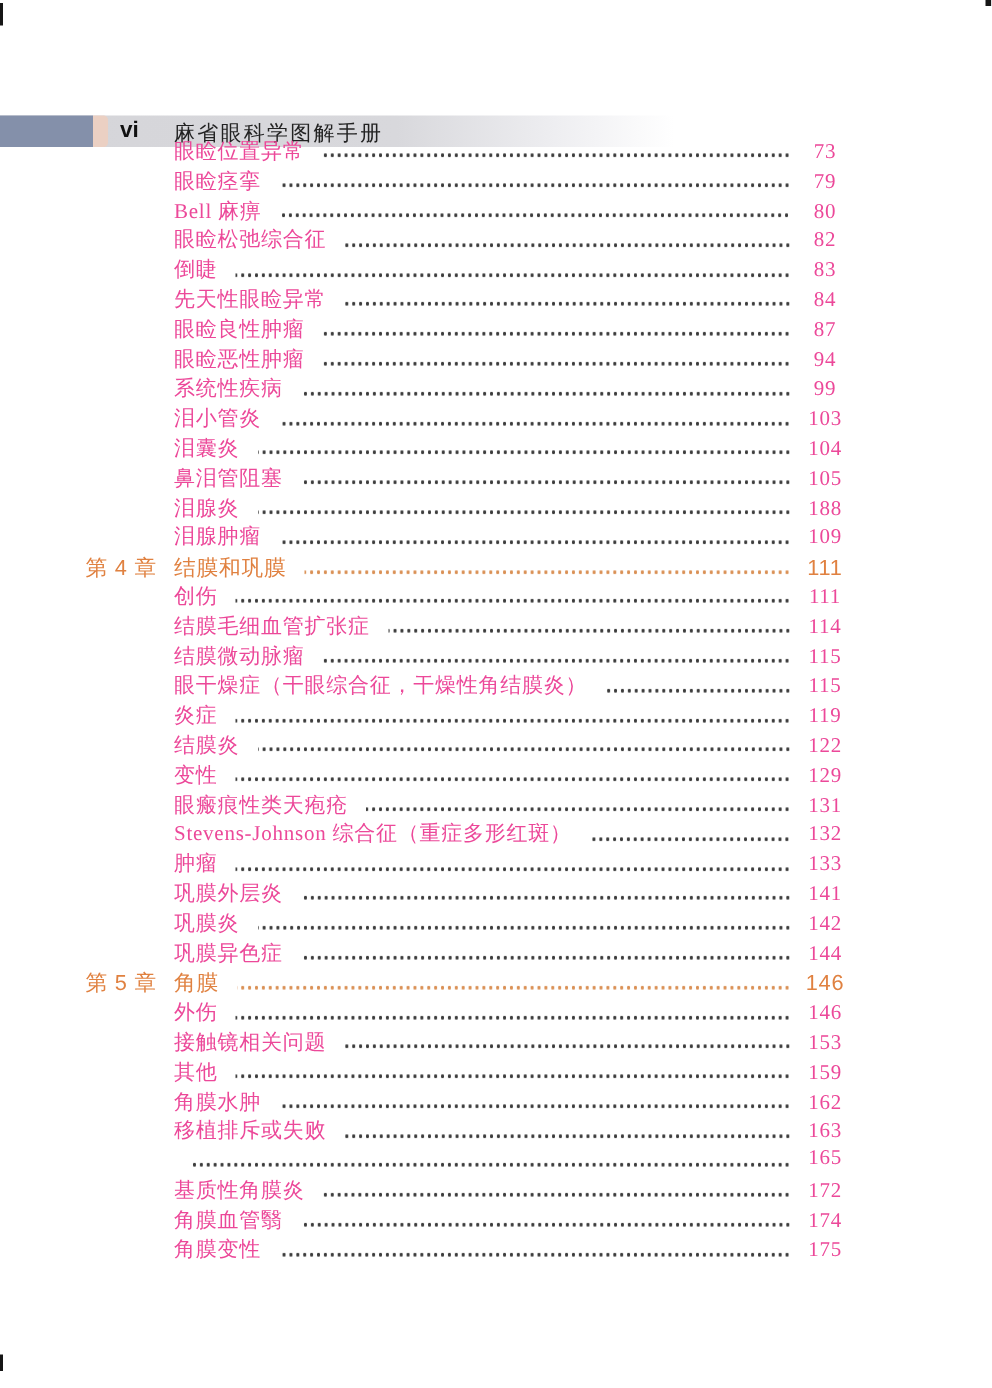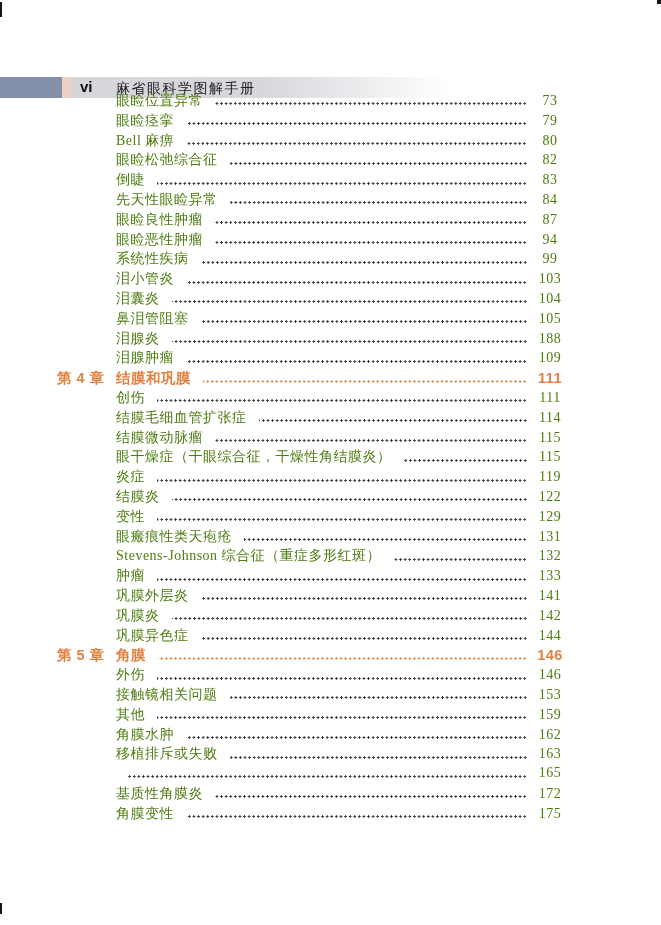--- a/index.html
+++ b/index.html
@@ -49,21 +49,21 @@
     letter-spacing: 1.5px;
   }
 
   
   .toc { position: absolute; top: 92px; left: 0; width: 661px; }
   .row {
     display: flex;
     align-items: baseline;
     height: 19.8px;
     font-size: 14px;
-    color: #4d7c0f;
+    color: #ec4899;
     padding-left: 116px;
     padding-right: 96px;
     letter-spacing: 0.5px;
   }
   .row .label { white-space: nowrap; }
   .leader {
     flex: 1 1 auto;
     align-self: center;
     height: 5px;
     margin: 0 8px 0 12px;
@@ -77,21 +77,21 @@
     min-width: 30px;
     text-align: center;
     white-space: nowrap;
     font-family: "Liberation Serif", serif;
   }
 
   
   .row.chapter {
     padding-left: 57px;
     font-family: "Liberation Sans", sans-serif;
-    font-weight: bold;
+    font-weight: normal;
     font-size: 14.5px;
     color: var(--accent, #E08140);
   }
   .row.chapter .chap-no { width: 59px; white-space: nowrap; }
   .row.chapter .pagenum { color: var(--accent, #E08140); font-family: "Liberation Sans", sans-serif; }
   .row.chapter .leader {
     background-image: radial-gradient(circle, var(--accent-light, #DA9156) 1.05px, rgba(0,0,0,0) 1.35px);
   }
 </style>
 </head>
@@ -321,20 +321,25 @@
     <span class="leader"></span>
     <span class="pagenum">165</span>
   </div>
 
   <div class="row entry">
     <span class="label">基质性角膜炎</span>
     <span class="leader"></span>
     <span class="pagenum">172</span>
   </div>
 
+  <div class="row entry">
+    <span class="label">角膜血管翳</span>
+    <span class="leader"></span>
+    <span class="pagenum">174</span>
+  </div>
 
   <div class="row entry">
     <span class="label">角膜变性</span>
     <span class="leader"></span>
     <span class="pagenum">175</span>
   </div>
 </main>
 </div>
 
 </body></html>

